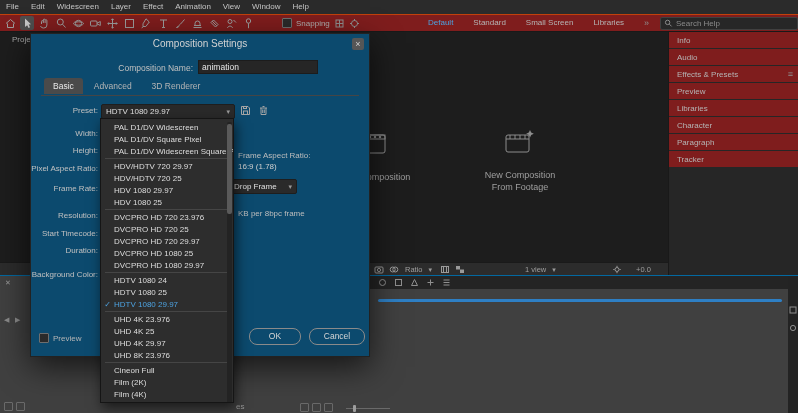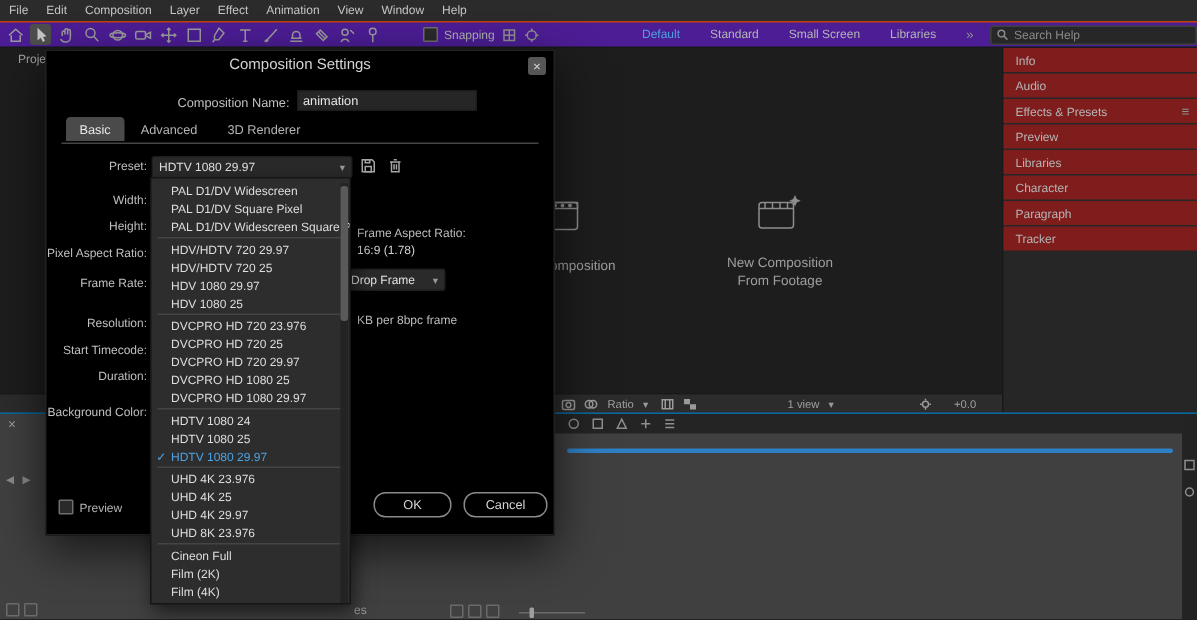--- a/index.html
+++ b/index.html
@@ -1,24 +1,24 @@
 <!DOCTYPE html>
 <html><head>
 <meta charset="utf-8">
 <style>
   html,body{margin:0;padding:0;background:#111;}
   #app{position:relative;width:798px;height:413px;overflow:hidden;background:#232323;
        font-family:"Liberation Sans","DejaVu Sans",sans-serif;color:#c8c8c8;}
   svg{display:block;}
   
   #menubar{position:absolute;left:0;top:0;width:798px;height:14px;background:#2b2b2b;
-           border-bottom:6px solid #c2410c;display:flex;align-items:center;z-index:2;}
+           border-bottom:1px solid #c2410c;display:flex;align-items:center;z-index:2;}
   .menu-item{font-size:8px;color:#c5c5c5;padding:0 6px;line-height:14px;cursor:default;}
   
-  #toolbar{position:absolute;left:0;top:15px;width:798px;height:16px;background:#4c1d95;
+  #toolbar{position:absolute;left:0;top:15px;width:798px;height:16px;background:#7f1d1d;
            border-bottom:1px solid #191919;z-index:2;}
   #tools{position:absolute;left:3px;top:1px;display:flex;gap:3px;align-items:center;}
   .tool{width:14px;height:14px;display:flex;align-items:center;justify-content:center;border-radius:2px;}
   .tool.active{background:#4e4e4e;}
   #snapwrap{position:absolute;left:282px;top:0;height:16px;display:flex;align-items:center;gap:4px;}
   .cbx{width:8px;height:8px;border:1px solid #6e6e6e;background:#2a2a2a;border-radius:1px;}
   #snaplabel{font-size:8px;color:#b0b0b0;}
   #workspaces{position:absolute;left:418px;top:0;height:16px;display:flex;align-items:center;}
   .ws{font-size:8px;color:#b5b5b5;padding:0 10px;line-height:16px;}
   .ws.active{color:#4da2e0;}
@@ -53,21 +53,21 @@
   #workarea{position:absolute;left:378px;top:23px;width:404px;height:3px;background:#2e7fc4;border-radius:2px;}
   #rightstrip{position:absolute;right:0;top:0;width:10px;height:138px;background:#232323;
               display:flex;flex-direction:column;align-items:center;gap:10px;padding-top:30px;}
   #panelclose{position:absolute;left:5px;top:3px;font-size:7px;color:#9a9a9a;}
   .navarrow{position:absolute;top:40px;font-size:7px;color:#8a8a8a;}
   .minisq{position:absolute;width:7px;height:7px;border:1px solid #6a6a6a;border-radius:1px;}
   #tabfrag{position:absolute;left:236px;top:126px;font-size:8px;color:#9a9a9a;}
   #zoomtrack{position:absolute;left:346px;top:132px;width:44px;height:1px;background:#6a6a6a;}
   #zoomknob{position:absolute;left:353px;top:129px;width:3px;height:7px;background:#9e9e9e;border-radius:1px;}
   
-  #dialog{position:absolute;left:30px;top:33px;width:338px;height:322px;background:#000000;
+  #dialog{position:absolute;left:30px;top:33px;width:338px;height:322px;background:#0c4a6e;
           border:1px solid #222;box-shadow:0 10px 30px rgba(0,0,0,.65);z-index:20;}
   #dlgtitle{position:absolute;left:0;top:0;width:100%;height:20px;text-align:center;font-size:10px;
             color:#d2d2d2;line-height:20px;}
   #dlgclose{position:absolute;right:5px;top:4px;width:12px;height:12px;background:#565656;border-radius:2px;
             color:#cfcfcf;font-size:9px;line-height:12px;text-align:center;}
   #dlgnamelabel{position:absolute;left:52px;top:29px;width:110px;text-align:right;font-size:8.5px;color:#c0c0c0;}
   #dlgnameinput{position:absolute;left:167px;top:26px;width:112px;height:12px;background:#262626;
                 border:1px solid #1c1c1c;color:#e6e6e6;font-size:8.5px;padding:0 3px;
                 font-family:"Liberation Sans","DejaVu Sans",sans-serif;}
   #dlgtabs{position:absolute;left:13px;top:44px;display:flex;gap:2px;}
@@ -101,21 +101,21 @@
   #presetthumb{position:absolute;left:0;top:2px;width:5px;height:90px;background:#5a5a5a;border-radius:2px;}
 </style>
 </head>
 <body>
 
 <div id="app">
 
   <div id="menubar">
     <span class="menu-item">File</span>
       <span class="menu-item">Edit</span>
-      <span class="menu-item">Composition</span>
+      <span class="menu-item">Widescreen</span>
       <span class="menu-item">Layer</span>
       <span class="menu-item">Effect</span>
       <span class="menu-item">Animation</span>
       <span class="menu-item">View</span>
       <span class="menu-item">Window</span>
       <span class="menu-item">Help</span>
   </div>
 
   <div id="toolbar">
     <div id="tools">

